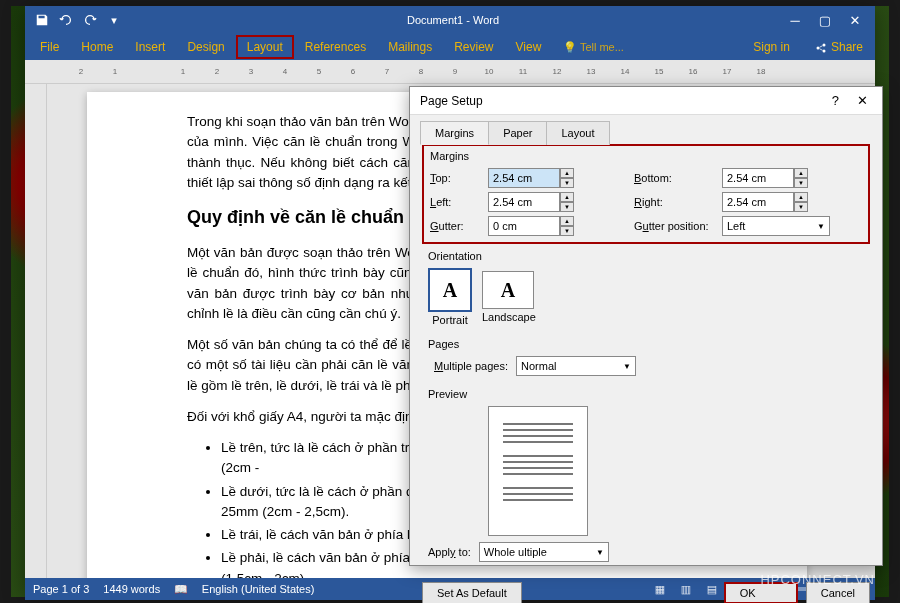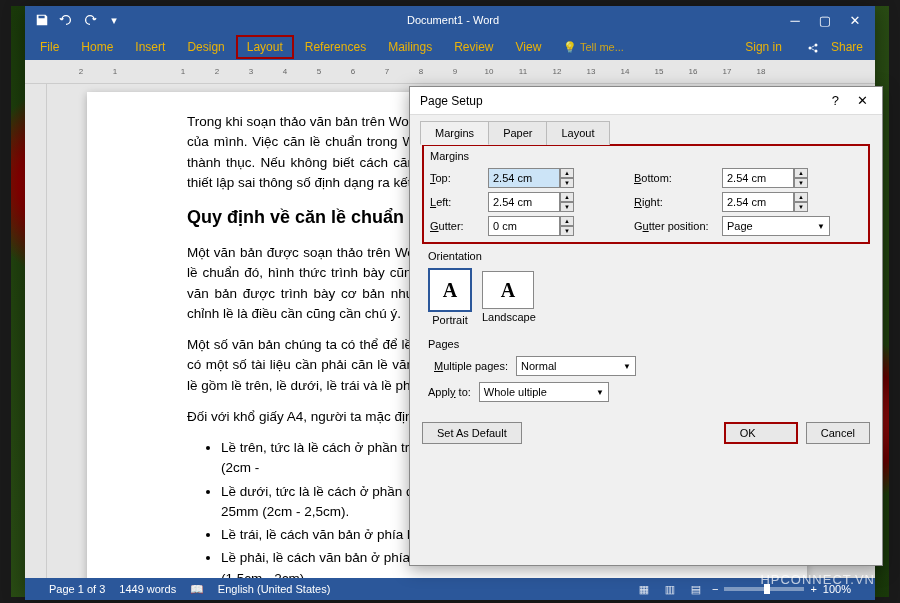--- a/index.html
+++ b/index.html
@@ -11,34 +11,34 @@
 .qat { display: flex; align-items: center; gap: 2px; }
 .qat-btn { width: 22px; height: 22px; display: flex; align-items: center; justify-content: center; cursor: pointer; }
 .title-center { flex: 1; text-align: center; }
 .win-controls { display: flex; gap: 2px; }
 .win-btn { width: 28px; height: 22px; display: flex; align-items: center; justify-content: center; cursor: pointer; font-size: 13px; }
 .ribbon-tabs { height: 26px; background: #2b579a; display: flex; align-items: center; color: #eab308; font-size: 12px; padding: 0 4px; }
 .tab { padding: 5px 11px; cursor: pointer; }
 .tab.highlighted { border: 2px solid #a00000; padding: 3px 9px; }
 .tab-right { margin-left: auto; display: flex; align-items: center; gap: 6px; }
 .tellme { opacity: 0.85; font-size: 11px; }
-.share-btn { display: flex; align-items: flex-end; gap: 12px; padding: 3px 8px; }
+.share-btn { display: flex; align-items: flex-end; gap: 4px; padding: 3px 8px; }
 .ruler-area { height: 24px; background: #e6e6e6; position: relative; font-size: 8px; color: #666; border-bottom: 1px solid #ccc; display: flex; align-items: center; padding-left: 40px; }
 .ruler-inner { display: flex; gap: 2px; font-size: 8px; }
 .ruler-num { width: 32px; text-align: center; }
 .doc-area { height: 494px; background: #e6e6e6; position: relative; overflow: hidden; display: flex; }
 .vruler { width: 22px; background: #e6e6e6; border-right: 1px solid #ccc; }
 .page-scroll { flex: 1; padding: 8px 0 0 40px; overflow: hidden; }
 .page { width: 720px; min-height: 560px; background: #fff; box-shadow: 0 2px 8px rgba(0,0,0,0.25); padding: 20px 40px 20px 100px; }
 .doc-body { font-family: Georgia, 'Times New Roman', serif; font-size: 13.5px; line-height: 1.5; color: #000; width: 520px; }
 .doc-body p { margin-bottom: 11px; text-align: justify; }
 .doc-body h2 { font-size: 18px; font-weight: bold; margin: 10px 0 12px; }
 .doc-body ul { padding-left: 34px; margin-top: 4px; }
 .doc-body li { margin-bottom: 3px; }
-.statusbar { height: 22px; background: #2b579a; display: flex; align-items: center; color: #fff; font-size: 11px; padding: 0 24px; gap: 14px; }
+.statusbar { height: 22px; background: #2b579a; display: flex; align-items: center; color: #fff; font-size: 11px; padding: 0 8px; gap: 14px; }
 .status-right { margin-left: auto; display: flex; gap: 6px; align-items: center; }
 .view-btn { width: 20px; height: 16px; display: flex; align-items: center; justify-content: center; cursor: pointer; opacity: 0.85; }
 .zoom-slider { width: 80px; height: 4px; background: rgba(255,255,255,0.4); position: relative; }
 .zoom-thumb { position: absolute; left: 50%; top: -3px; width: 6px; height: 10px; background: #fff; }
 
 
 .dialog { position: absolute; left: 384px; top: 80px; width: 474px; height: 480px; background: #f0f0f0; border: 1px solid #888; box-shadow: 0 4px 16px rgba(0,0,0,0.35); font-size: 11px; }
 .dialog-title { height: 28px; display: flex; align-items: center; padding: 0 10px; background: #fff; border-bottom: 1px solid #ddd; justify-content: flex-end; }
 .dialog-title-text { font-weight: normal; font-size: 12px; }
 .dialog-title-right { margin-left: auto; display: flex; gap: 10px; font-size: 13px; }
@@ -260,21 +260,21 @@
                 <input value="0 cm" style="">
                 <div class="spin-btns">
                   <div class="spin-up">▲</div>
                   <div class="spin-down">▼</div>
                 </div>
               </div>
             <span></span>
               <span></span>
             <span class="lbl">G<u>u</u>tter position:</span>
             <div class="combo" style="grid-column: span 2">
-                <span>Page</span>
+                <span>Left</span>
                 <span class="combo-arrow">▼</span>
               </div>
           </div>
         </div>
 
         <div class="section">
           <div class="section-title">Orientation</div>
           <div class="orient-row">
             <div class="orient-opt selected">
               <div class="orient-box">
@@ -295,20 +295,38 @@
           <div class="section-title">Pages</div>
           <div style="display:flex;align-items:center;gap:8px;padding-left:6px">
             <span class="lbl"><u>M</u>ultiple pages:</span>
             <div class="combo" style="width:120px">
                 <span>Normal</span>
                 <span class="combo-arrow">▼</span>
               </div>
           </div>
         </div>
 
+        <div class="section">
+          <div class="section-title">Preview</div>
+          <div class="preview-box">
+            <div class="pv-line"></div>
+              <div class="pv-line"></div>
+              <div class="pv-line"></div>
+              <div class="pv-line"></div>
+            <div class="pv-gap"></div>
+            <div class="pv-line"></div>
+              <div class="pv-line"></div>
+              <div class="pv-line"></div>
+              <div class="pv-line"></div>
+            <div class="pv-gap"></div>
+            <div class="pv-line"></div>
+              <div class="pv-line"></div>
+              <div class="pv-line"></div>
+          </div>
+        </div>
 
         <div class="applyto-row">
           <span class="lbl">Appl<u>y</u> to:</span>
           <div class="combo" style="width:130px">
               <span>Whole ultiple</span>
               <span class="combo-arrow">▼</span>
             </div>
         </div>
       </div>
 

